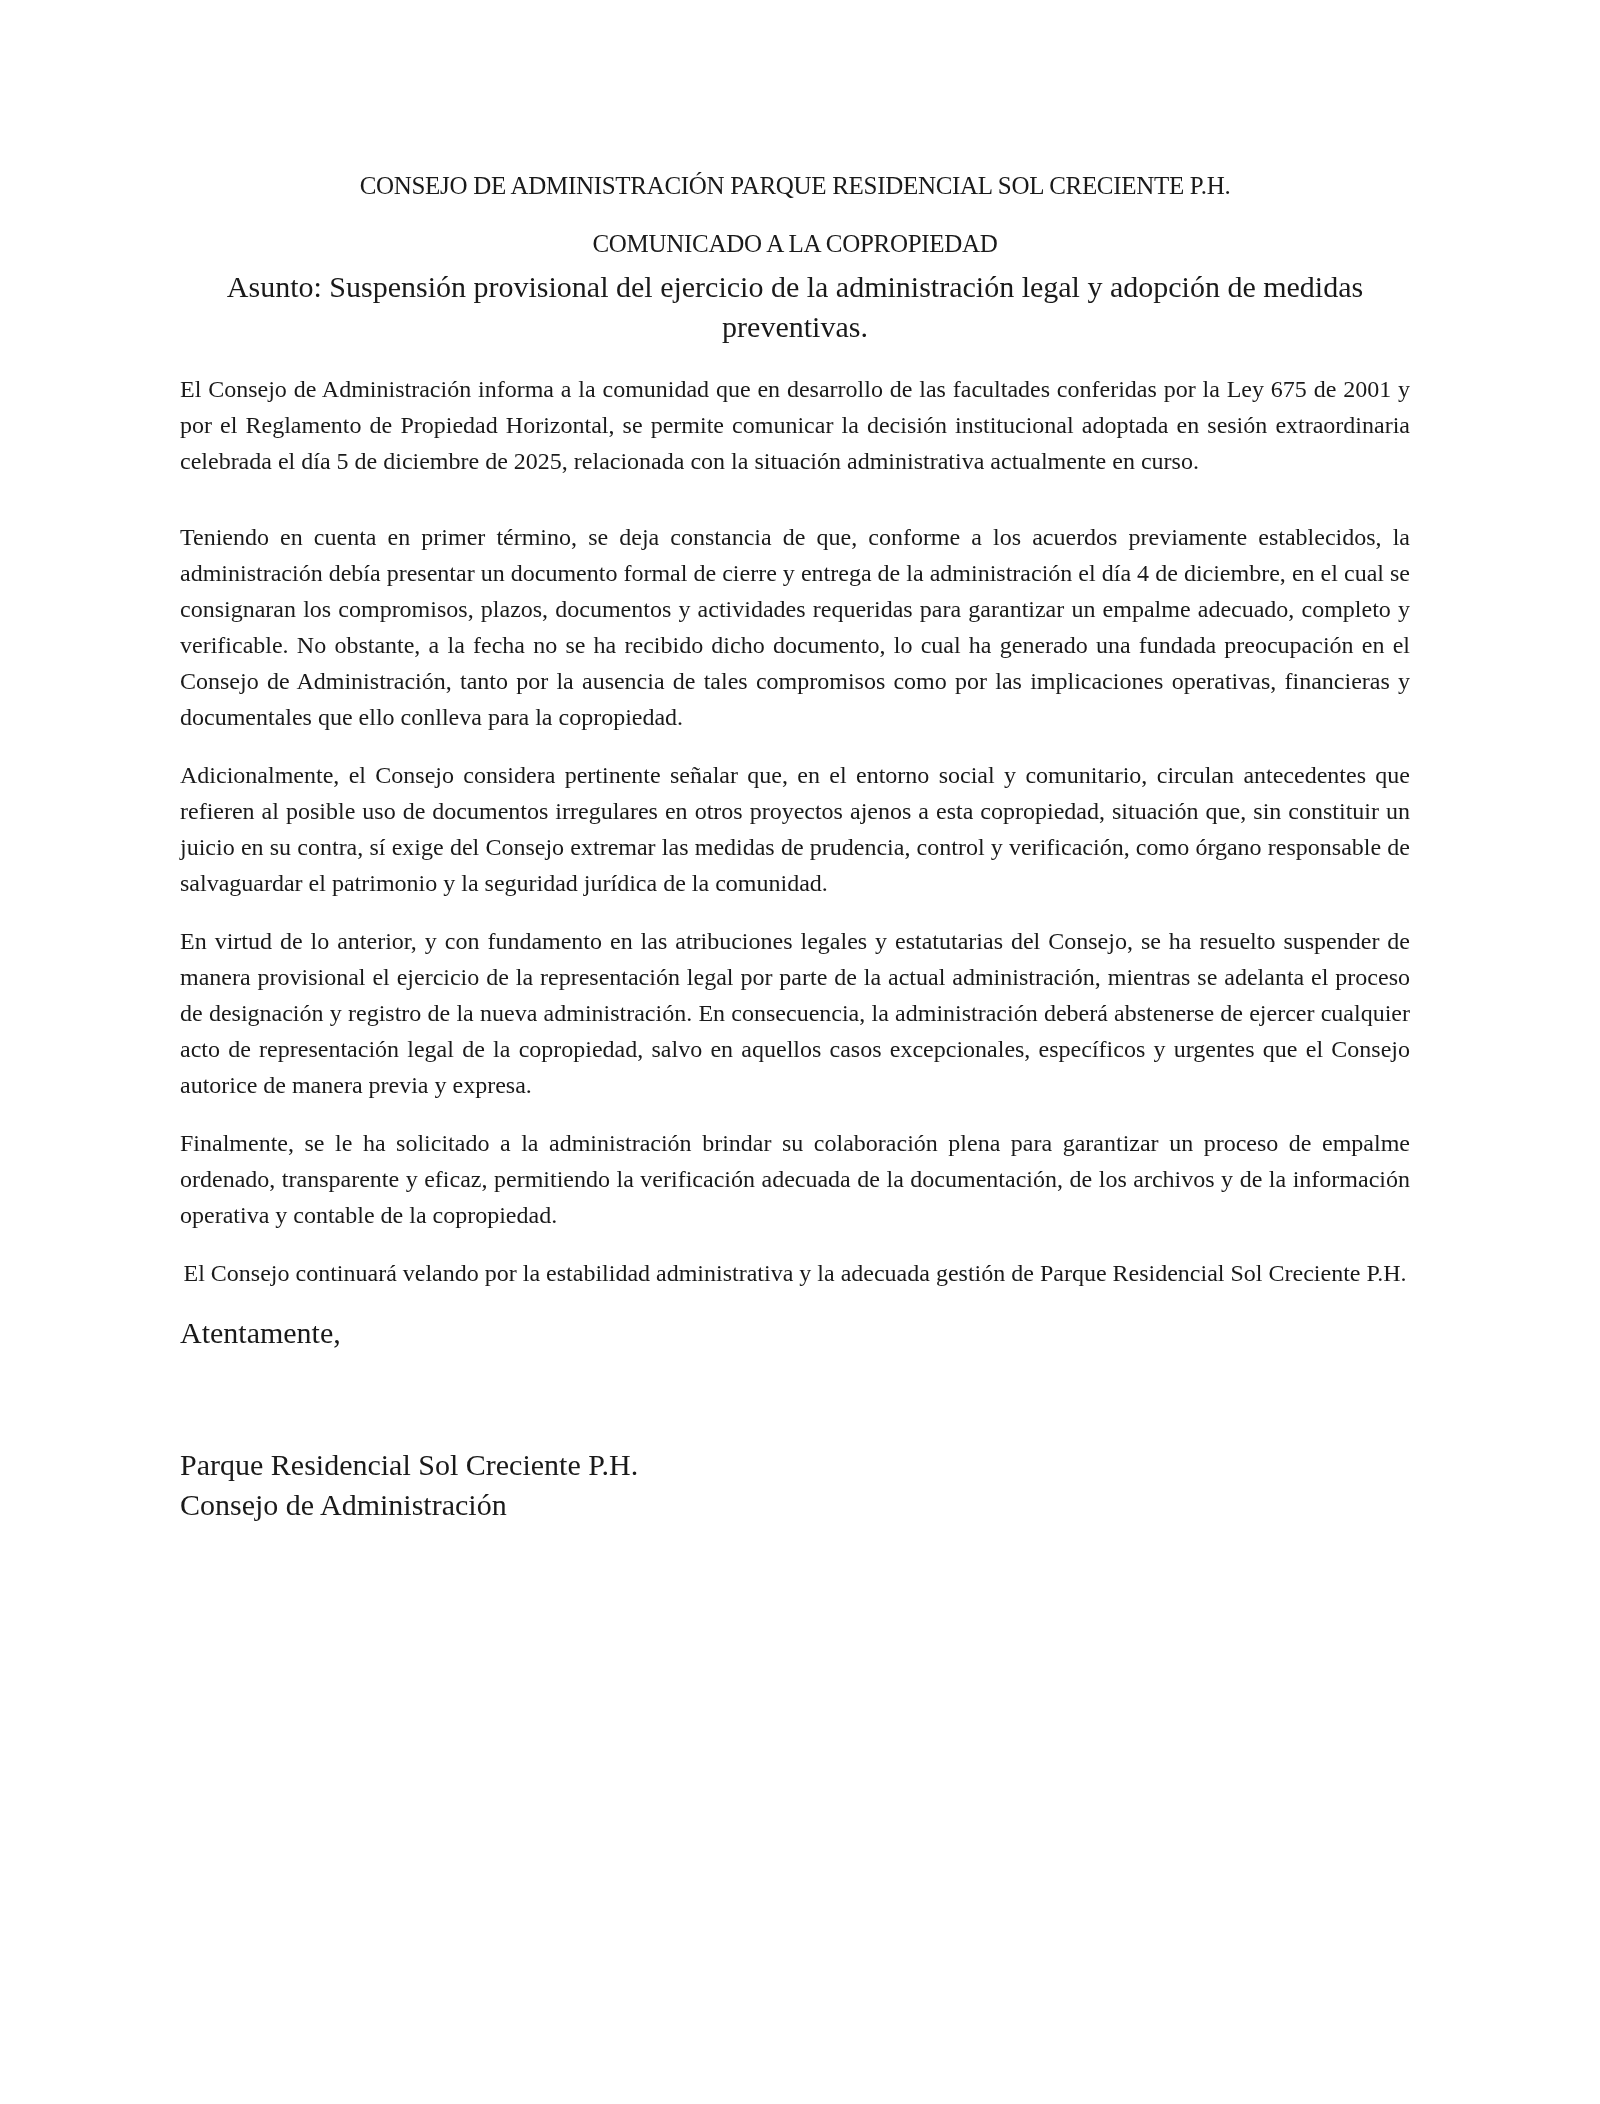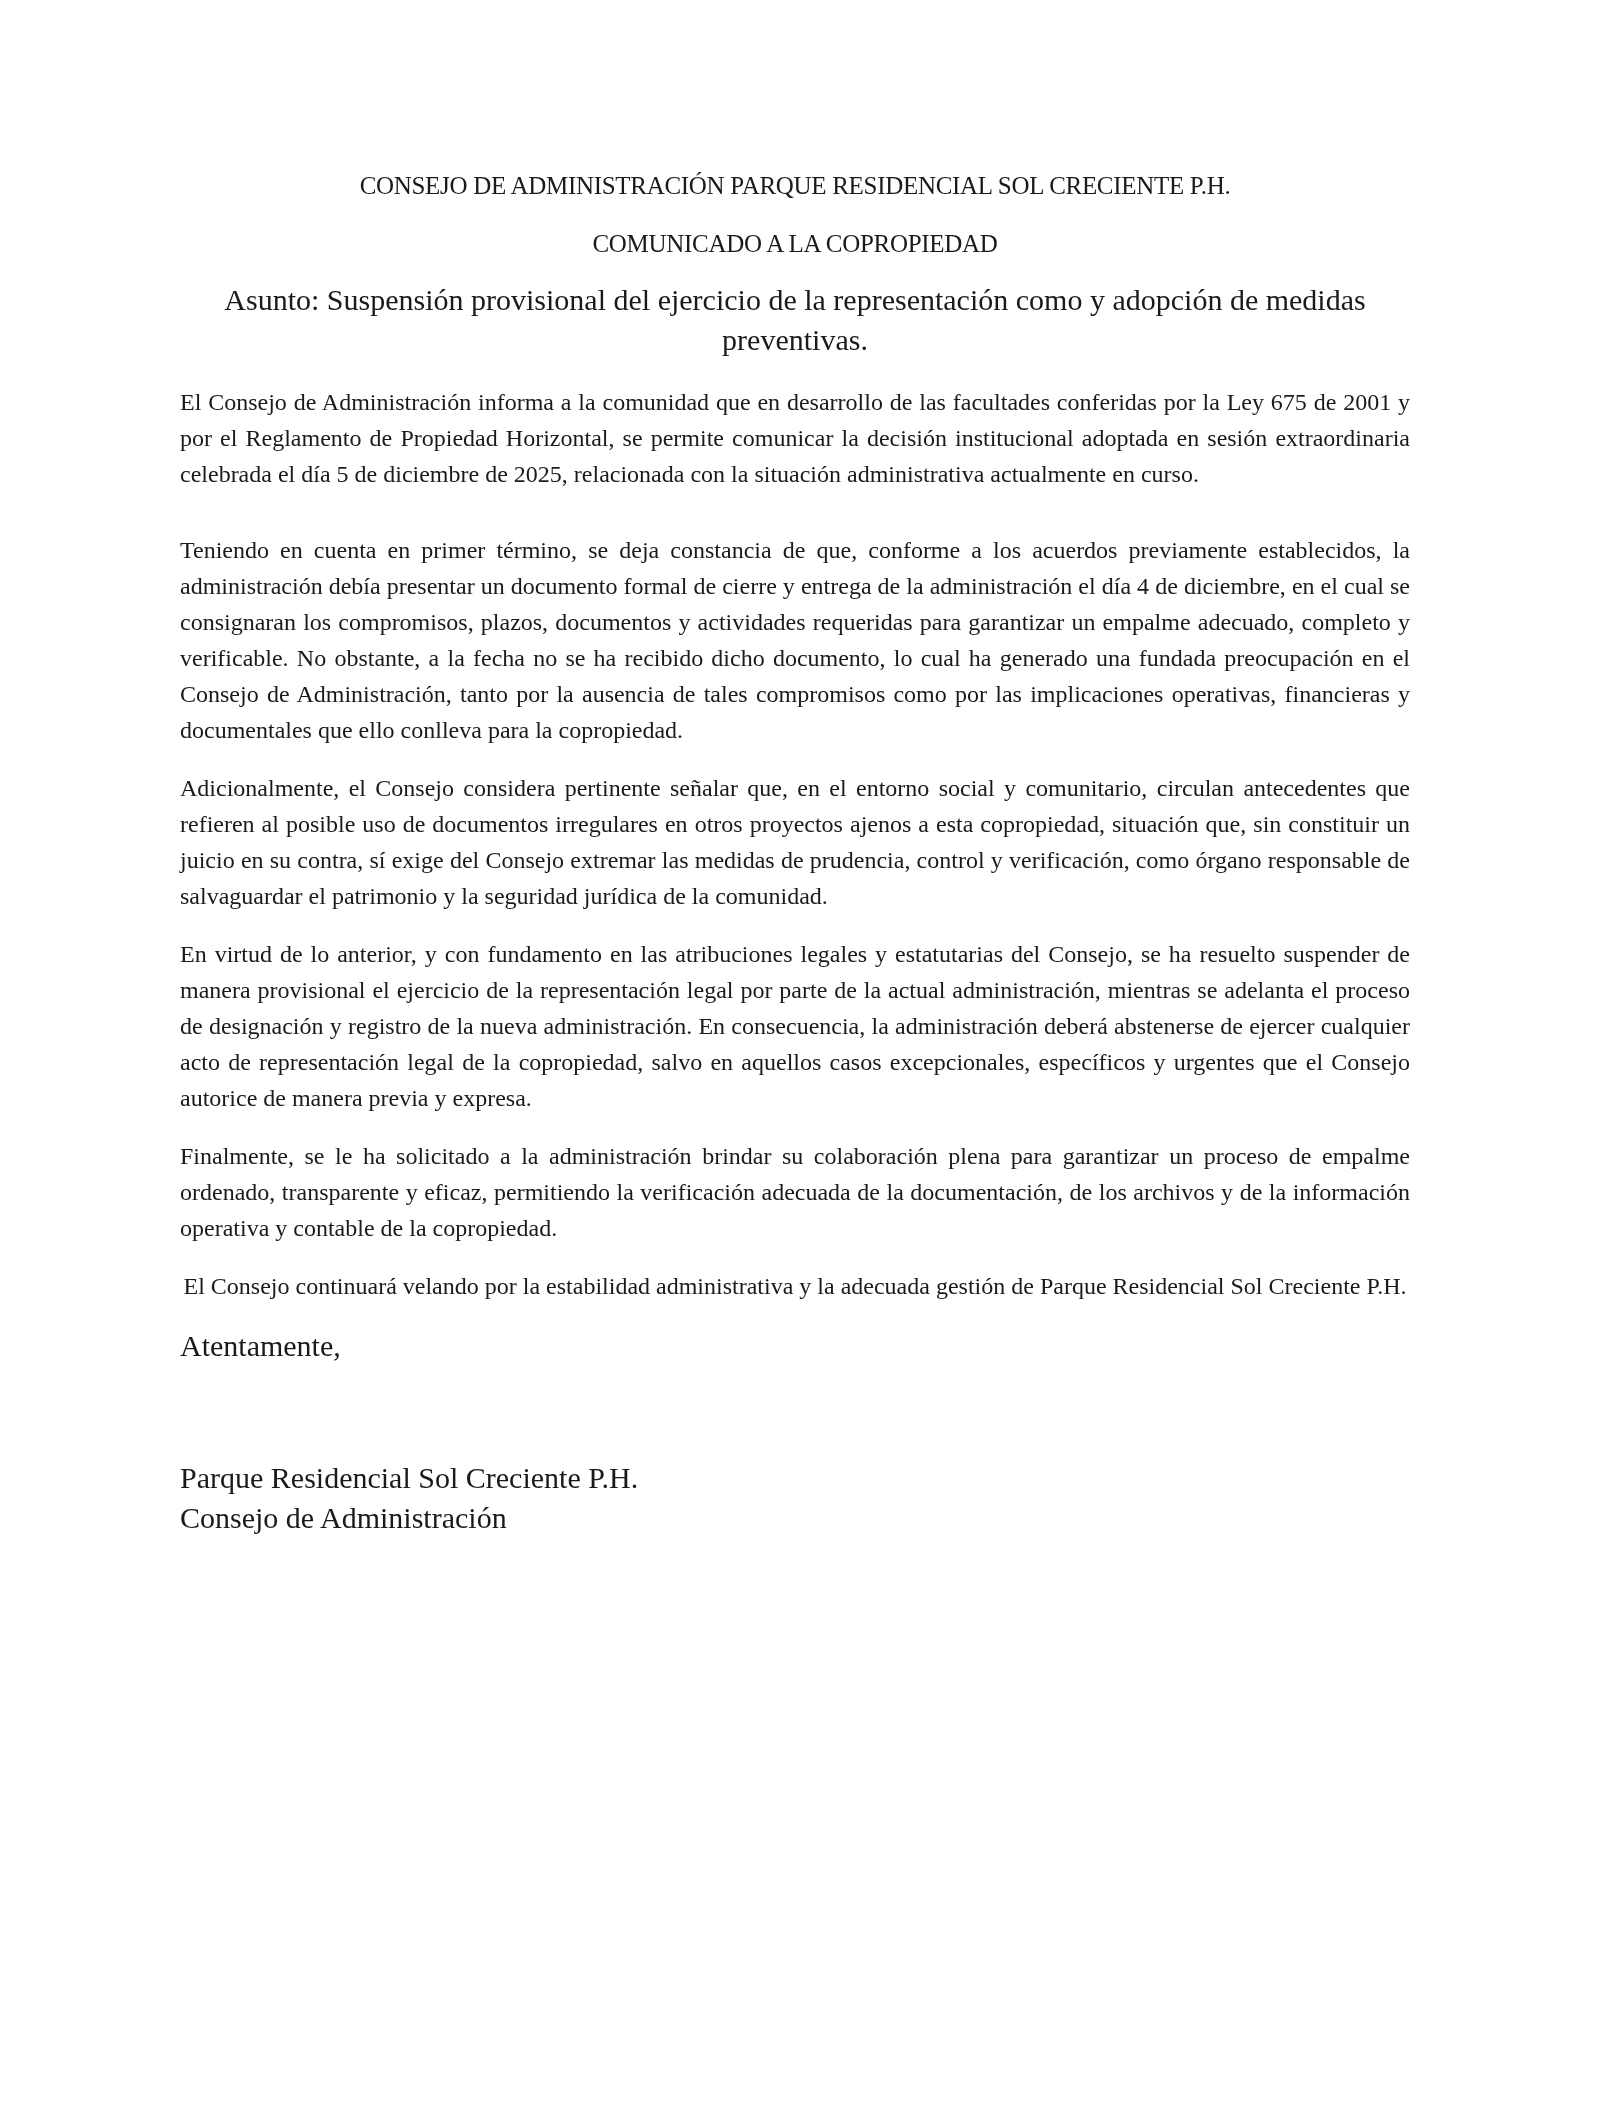--- a/index.html
+++ b/index.html
@@ -7,41 +7,41 @@
   .page {
     position: absolute; left: 180px; top: 172px; width: 1230px;
     font-family: "Liberation Serif", "DejaVu Serif", serif;
     color: #1a1a1a;
   }
   .heading {
     text-align: center; font-size: 25px; font-weight: normal;
     letter-spacing: -0.3px; margin: 0;
   }
   .h1 { margin-bottom: 30px; }
-  .h2 { margin-bottom: 22px; font-family: Liberation Serif, serif; }
+  .h2 { margin-bottom: 9px; font-family: Liberation Serif, serif; }
   .subject {
     text-align: center; font-size: 30px; line-height: 40px;
     margin: 0 30px 24px 30px;
   }
   p.body {
     font-size: 24px; line-height: 36px; text-align: justify;
     margin: 0 0 22px 0;
   }
   p.body.gap { margin-bottom: 40px; }
   .sign { font-size: 30px; line-height: 40px; margin: 0; }
   .close { margin-top: 10px; margin-bottom: 92px; }
   .sign-name { margin-bottom: 22px; }
 </style>
 </head>
 <body>
 
 <div class="page">
   <h1 class="heading h1">CONSEJO DE ADMINISTRACIÓN PARQUE RESIDENCIAL SOL CRECIENTE P.H.</h1>
   <h2 class="heading h2">COMUNICADO A LA COPROPIEDAD</h2>
-  <div class="subject">Asunto: Suspensión provisional del ejercicio de la representación como y adopción de medidas preventivas.</div>
+  <div class="subject">Asunto: Suspensión provisional del ejercicio de la administración legal y adopción de medidas preventivas.</div>
 
   <p class="body gap">El Consejo de Administración informa a la comunidad que en desarrollo de las facultades conferidas por la Ley 675 de 2001 y por el Reglamento de Propiedad Horizontal, se permite comunicar la decisión institucional adoptada en sesión extraordinaria celebrada el día 5 de diciembre de 2025, relacionada con la situación administrativa actualmente en curso.</p>
   <p class="body">Teniendo en cuenta en primer término, se deja constancia de que, conforme a los acuerdos previamente establecidos, la administración debía presentar un documento formal de cierre y entrega de la administración el día 4 de diciembre, en el cual se consignaran los compromisos, plazos, documentos y actividades requeridas para garantizar un empalme adecuado, completo y verificable. No obstante, a la fecha no se ha recibido dicho documento, lo cual ha generado una fundada preocupación en el Consejo de Administración, tanto por la ausencia de tales compromisos como por las implicaciones operativas, financieras y documentales que ello conlleva para la copropiedad.</p>
   <p class="body">Adicionalmente, el Consejo considera pertinente señalar que, en el entorno social y comunitario, circulan antecedentes que refieren al posible uso de documentos irregulares en otros proyectos ajenos a esta copropiedad, situación que, sin constituir un juicio en su contra, sí exige del Consejo extremar las medidas de prudencia, control y verificación, como órgano responsable de salvaguardar el patrimonio y la seguridad jurídica de la comunidad.</p>
   <p class="body">En virtud de lo anterior, y con fundamento en las atribuciones legales y estatutarias del Consejo, se ha resuelto suspender de manera provisional el ejercicio de la representación legal por parte de la actual administración, mientras se adelanta el proceso de designación y registro de la nueva administración. En consecuencia, la administración deberá abstenerse de ejercer cualquier acto de representación legal de la copropiedad, salvo en aquellos casos excepcionales, específicos y urgentes que el Consejo autorice de manera previa y expresa.</p>
   <p class="body">Finalmente, se le ha solicitado a la administración brindar su colaboración plena para garantizar un proceso de empalme ordenado, transparente y eficaz, permitiendo la verificación adecuada de la documentación, de los archivos y de la información operativa y contable de la copropiedad.</p>
   <p class="body" style="text-align:center">El Consejo continuará velando por la estabilidad administrativa y la adecuada gestión de Parque Residencial Sol Creciente P.H.</p>
 
   <p class="sign close">Atentamente,</p>
   <p class="sign">Parque Residencial Sol Creciente P.H.</p>

